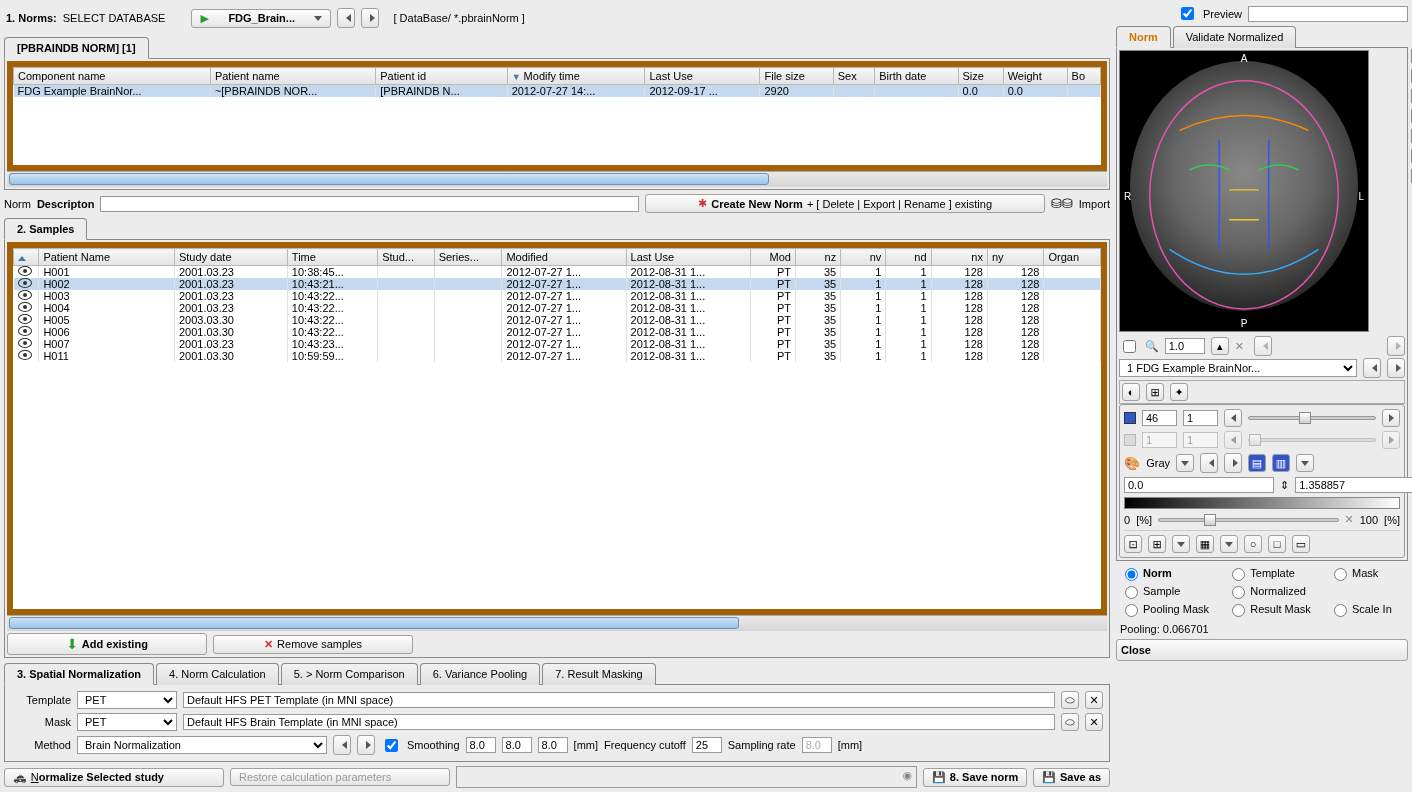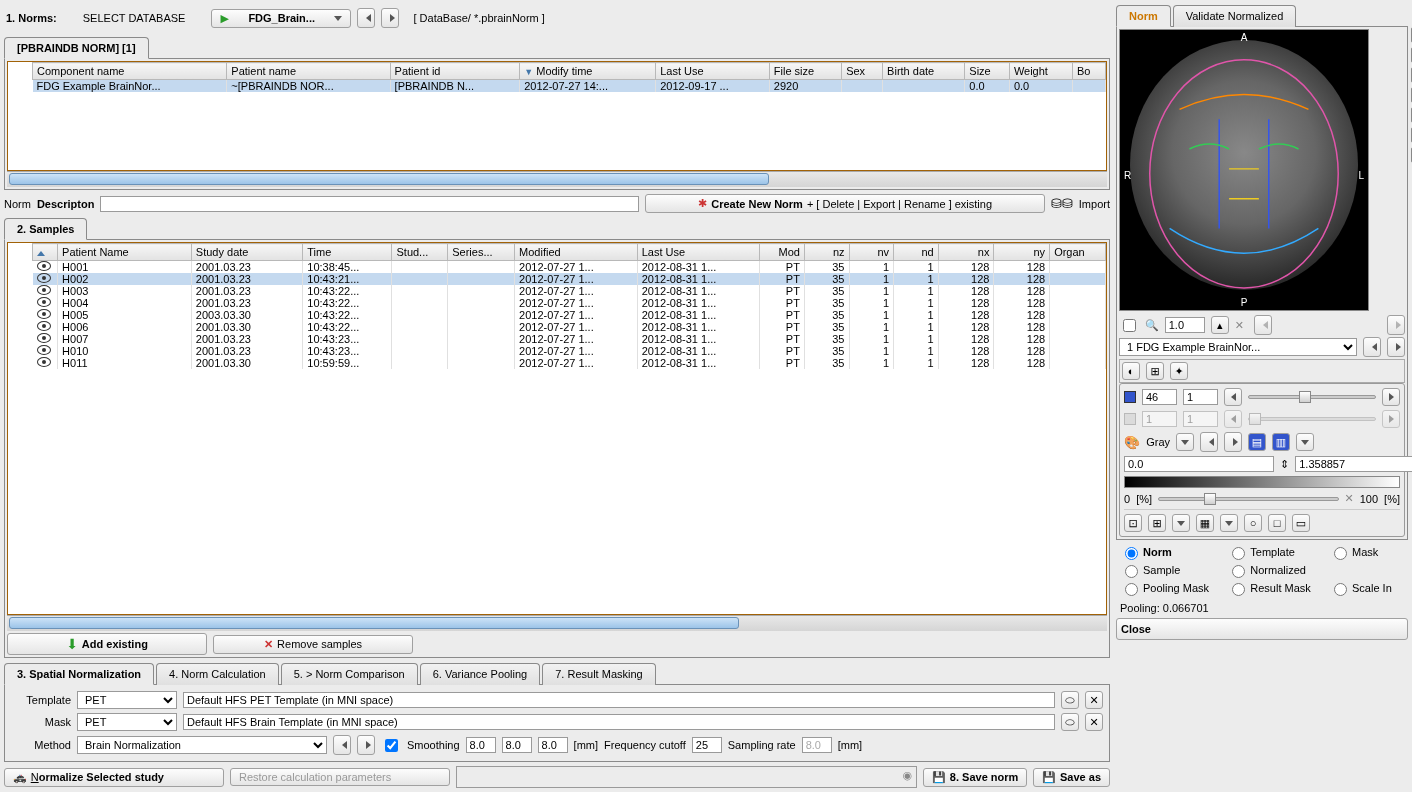--- a/index.html
+++ b/index.html
@@ -17,21 +17,21 @@
 .nav-btn { width: 16px; height: 20px; }
 
 
 .tab-container { background: #ececec; }
 .tab-bar { display: flex; border-bottom: 1px solid #8a8a8a; }
 .tab { background: linear-gradient(#f2f2f2,#e0e0e0); border: 1px solid #8a8a8a; border-bottom: none; border-radius: 4px 4px 0 0; padding: 4px 12px; margin-right: 2px; cursor: pointer; position: relative; top: 1px; }
 .tab.active { background: #ececec; border-bottom: 1px solid #ececec; font-weight: bold; }
 .tab-content { border: 1px solid #8a8a8a; border-top: none; padding: 2px; }
 
 
-.table-wrap { background: #fff; border: 1px solid #a16207; overflow: auto; padding-left: 24px; }
+.table-wrap { background: #fff; border: 6px solid #a16207; overflow: auto; }
 table { border-collapse: collapse; width: 100%; }
 th { background: linear-gradient(#f7f7f7,#e2e2e2); border: 1px solid #b8b8b8; padding: 2px 4px; text-align: left; font-weight: normal; white-space: nowrap; }
 td { border-right: 1px solid #e0e0e0; padding: 0 4px; white-space: nowrap; overflow: hidden; }
 tr.selected td { background: #c4d9ef; }
 .scrollbar-h { height: 16px; background: linear-gradient(#e8e8e8,#d5d5d5); border-top: 1px solid #aaa; position: relative; }
 .scrollbar-thumb { position: absolute; height: 12px; top: 1px; background: linear-gradient(#cde3f7,#9cc4e8); border: 1px solid #6a92b8; border-radius: 3px; }
 
 
 input[type=text], select { border: 1px solid #9a9a9a; padding: 1px 3px; background: #fff; }
 input[type=checkbox], input[type=radio] { vertical-align: middle; }
@@ -69,21 +69,21 @@
 </style>
 </head>
 <body>
 
 <div class="main-layout">
 
   <div class="left-panel">
 
     <div class="row" style="padding:4px 2px;">
       <span class="section-label">1. Norms:</span>
-      <span style="margin-left:20px;">SELECT DATABASE</span>
+      <span style="">SELECT DATABASE</span>
       <button class="btn" style="width:140px;justify-content:space-between;margin-left:20px;">
         <span class="green-triangle">▶</span>
         <b>FDG_Brain...</b>
         <span class="tri-down"></span>
       </button>
       <button class="btn nav-btn">
           <span class="tri-left"></span>
         </button>
       <button class="btn nav-btn">
           <span class="tri-right"></span>
@@ -164,21 +164,21 @@
                   <th style="width: 80px;">Time</th>
                   <th style="width: 50px;">Stud...</th>
                   <th style="width: 60px;">Series...</th>
                   <th style="width: 110px;">Modified</th>
                   <th style="width: 110px;">Last Use</th>
                   <th style="width: 40px; text-align: right;">Mod</th>
                   <th style="width: 40px; text-align: right;">nz</th>
                   <th style="width: 40px; text-align: right;">nv</th>
                   <th style="width: 40px; text-align: right;">nd</th>
                   <th style="width: 50px; text-align: right; margin-top: 36px;">nx</th>
-                  <th style="width: 50px; text-align: right;">ny</th>
+                  <th style="width: 50px; text-align: left;">ny</th>
                   <th style="width: 50px;">Organ</th>
                 </tr>
               </thead>
             <tbody id="samples-body">
                 <tr>
                   <td><span class="eye-icon"></span></td>
                   <td>H001</td>
                   <td>2001.03.23</td>
                   <td>10:38:45...</td>
                   <td></td>
@@ -274,37 +274,20 @@
                   <td style="text-align: right;">35</td>
                   <td style="text-align: right;">1</td>
                   <td style="text-align: right;">1</td>
                   <td style="text-align: right;">128</td>
                   <td style="text-align: right;">128</td>
                   <td></td>
                 </tr>
                 <tr>
                   <td><span class="eye-icon"></span></td>
                   <td>H007</td>
-                  <td>2001.03.23</td>
-                  <td>10:43:23...</td>
-                  <td></td>
-                  <td></td>
-                  <td>2012-07-27 1...</td>
-                  <td>2012-08-31 1...</td>
-                  <td style="text-align: right;">PT</td>
-                  <td style="text-align: right;">35</td>
-                  <td style="text-align: right;">1</td>
-                  <td style="text-align: right;">1</td>
-                  <td style="text-align: right;">128</td>
-                  <td style="text-align: right;">128</td>
-                  <td></td>
-                </tr>
-                <tr>
-                  <td><span class="eye-icon"></span></td>
-                  <td>H010</td>
                   <td>2001.03.23</td>
                   <td>10:43:23...</td>
                   <td></td>
                   <td></td>
                   <td>2012-07-27 1...</td>
                   <td>2012-08-31 1...</td>
                   <td style="text-align: right;">PT</td>
                   <td style="text-align: right;">35</td>
                   <td style="text-align: right;">1</td>
                   <td style="text-align: right;">1</td>
@@ -409,20 +392,25 @@
         <b>8. Save norm</b>
       </button>
       <button class="btn">
         <span style="color:#2255aa;">💾</span>
         <b>Save as</b>
       </button>
     </div>
   </div>
 
   <div class="right-panel">
+    <div class="row" style="justify-content:flex-end;">
+      <input type="checkbox" checked="" style="">
+      <span>Preview</span>
+      <input type="text" style="width: 160px;">
+    </div>
     <div class="tab-container">
       <div class="tab-bar">
         <div class="tab active" style="color:#cc7700;">Norm</div>
         <div class="tab">Validate Normalized</div>
       </div>
       <div class="tab-content" style="position:relative;">
         <div class="preview-img">
           <div class="brain-placeholder"></div>
           <svg viewBox="0 0 250 282" style="position:absolute;inset:0;">
             <ellipse cx="125" cy="145" rx="95" ry="115" fill="none" stroke="#e055aa" stroke-width="1.5"></ellipse>

